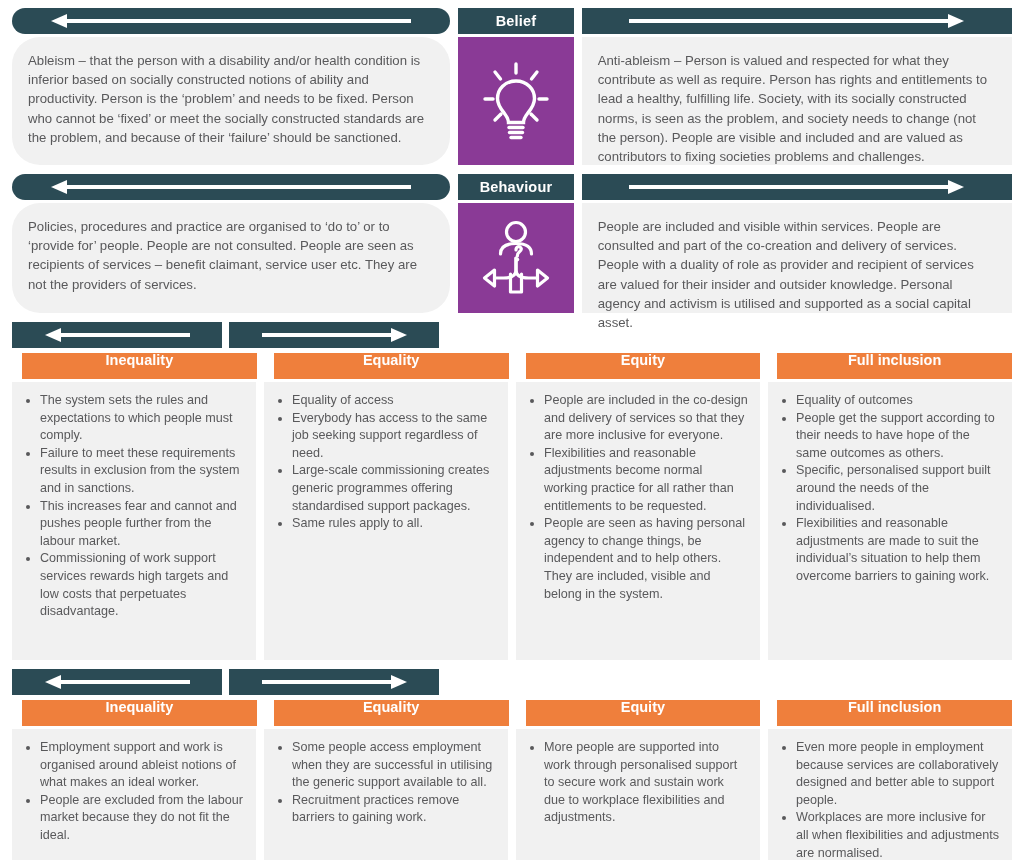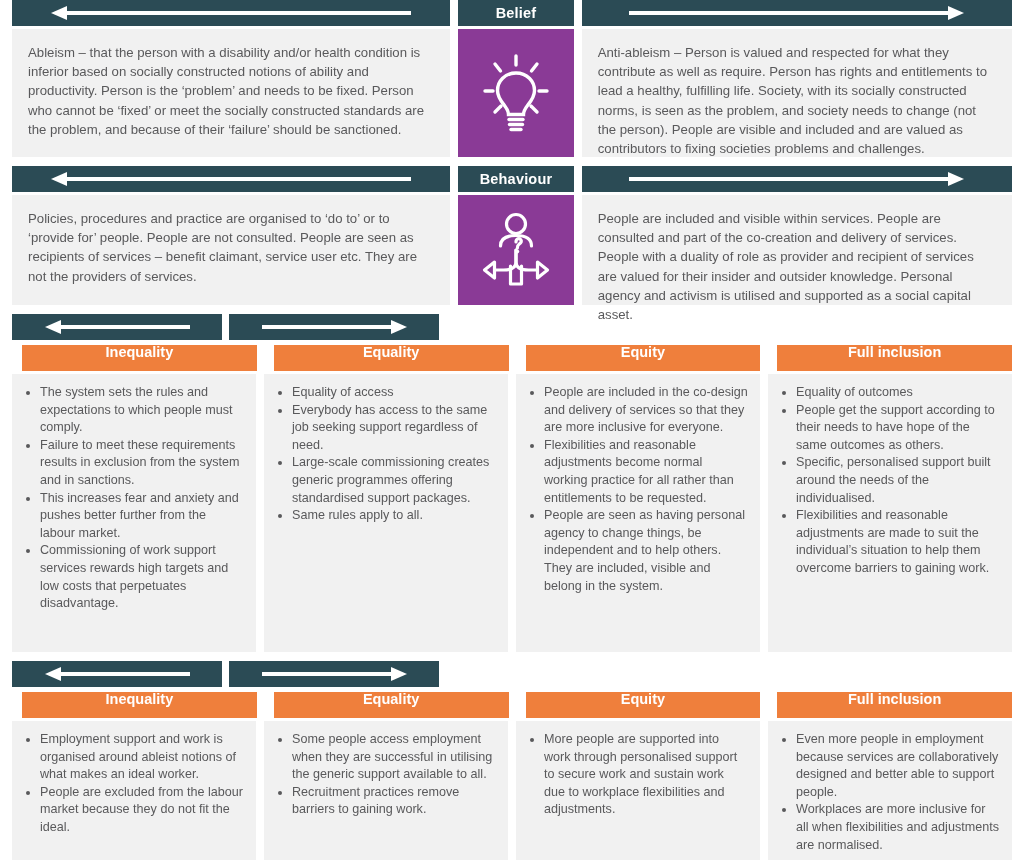--- a/index.html
+++ b/index.html
@@ -21,21 +21,21 @@
     position:relative;
   }
   .bar-label{
     color:#ffffff;font-size:14.5px;font-weight:bold;letter-spacing:.2px;
     line-height:1;
   }
   .arrow-svg{display:block;}
 
   
   .bb-row{display:flex;gap:8px;padding:0 12px;box-sizing:border-box;width:1024px;}
-  .bb-left{width:440px;}
+  .bb-left{width:440px;border-radius:28px;}
   .bb-mid{width:116px;}
   .bb-right{width:432px;}
 
   .panel{
     background:#f1f1f1;
     box-sizing:border-box;
     padding:14px 16px 10px 16px;
   }
   .panel p{
     margin:0;
@@ -88,21 +88,21 @@
 
   .sec-gap{height:9px;}
   .sec-gap-sm{height:5px;}
   .sec-gap-xs{height:3px;}
 </style>
 </head>
 <body>
 
 <div class="sheet">
 
-  <div class="bar-row" style="padding-top:0;">
+  <div class="bar-row" style="padding-top:8px;">
     <div class="bar bb-left">
       <svg class="arrow-svg" width="360" height="14" viewBox="0 0 360 14">
         <rect x="14" y="5" width="346" height="4" fill="#ffffff"></rect>
         <path d="M0 7 L16 0 L16 14 Z" fill="#ffffff"></path>
       </svg>
     </div>
     <div class="bar bb-mid">
       <span class="bar-label">Belief</span>
     </div>
     <div class="bar bb-right">
@@ -221,21 +221,21 @@
     </div>
   </div>
 
   <div class="sec-gap-xs"></div>
 
   <div class="col-row" style="height:278px;">
     <div class="col">
       <ul>
           <li>The system sets the rules and expectations to which people must comply.</li>
           <li>Failure to meet these requirements results in exclusion from the system and in sanctions.</li>
-          <li>This increases fear and anxiety and pushes better further from the labour market.</li>
+          <li>This increases fear and cannot and pushes people further from the labour market.</li>
           <li>Commissioning of work support services rewards high targets and low costs that perpetuates disadvantage.</li>
         </ul>
     </div>
     <div class="col">
       <ul>
           <li>Equality of access</li>
           <li>Everybody has access to the same job seeking support regardless of need.</li>
           <li>Large-scale commissioning creates generic programmes offering standardised support packages.</li>
           <li>Same rules apply to all.</li>
         </ul>

